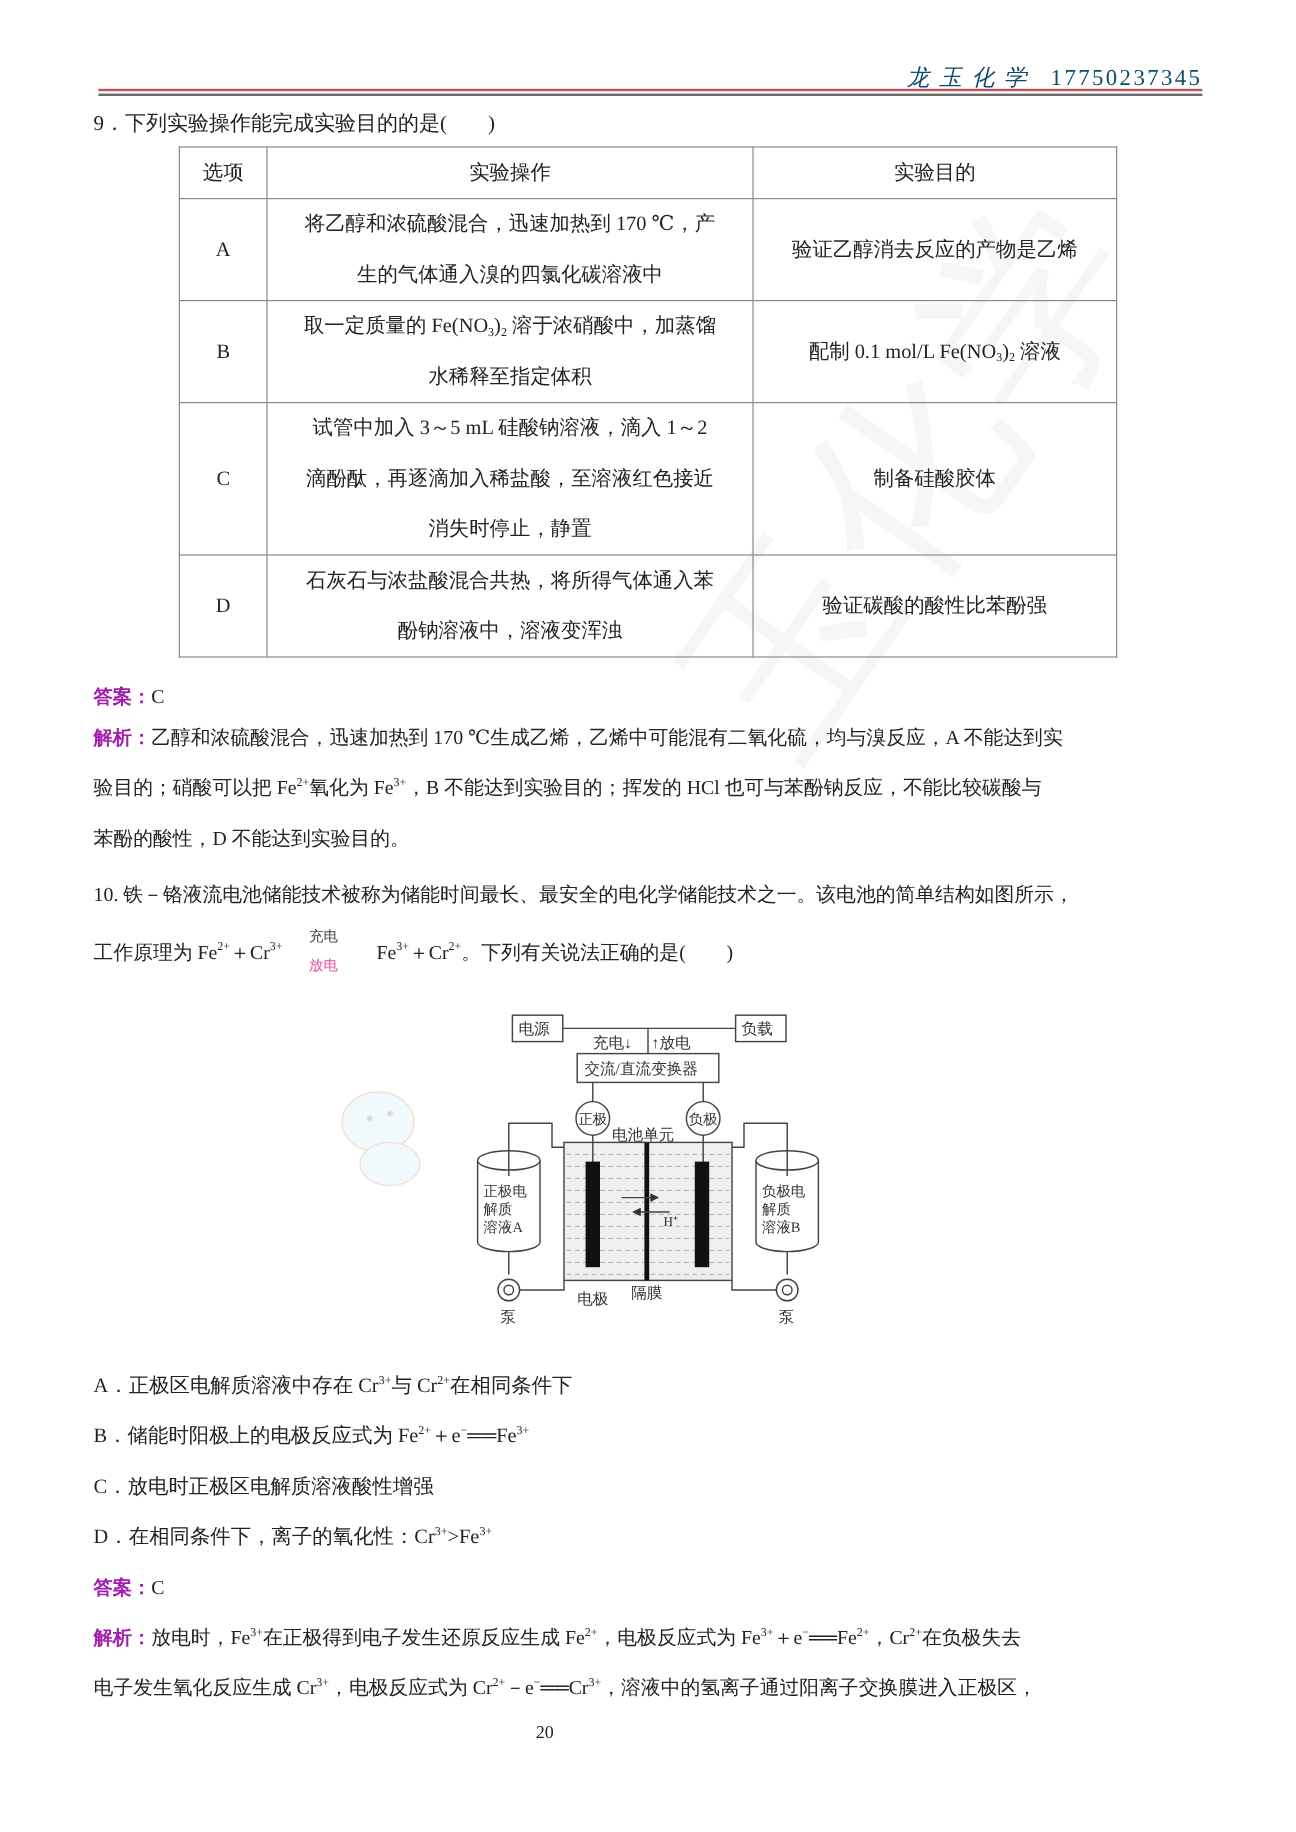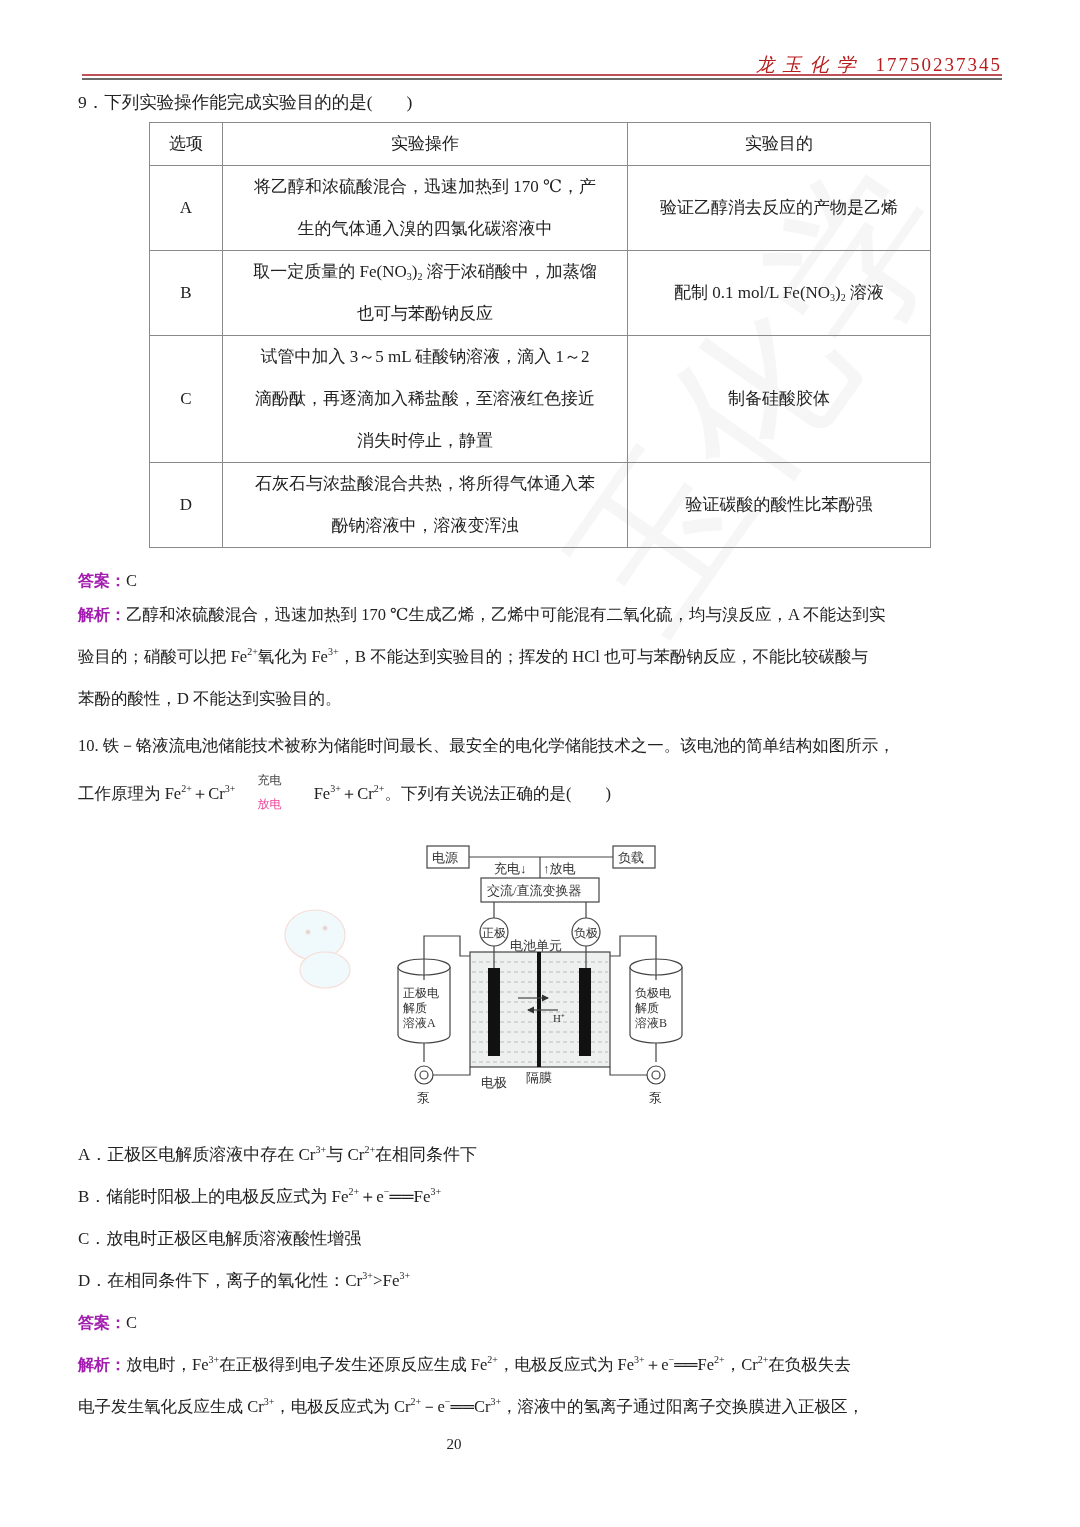--- a/index.html
+++ b/index.html
@@ -5,21 +5,21 @@
   html, body { margin:0; padding:0; background:#ffffff; }
   body {
     width:1080px; height:1527px; position:relative; overflow:hidden;
     font-family: "Liberation Serif", "DejaVu Serif", serif;
     color:#222;
   }
   .header {
     position:absolute; left:82px; top:50px; width:920px; height:30px;
   }
   .header-text {
-    position:absolute; right:0; top:2px; font-size:19px; letter-spacing:2px; color:#b91c1c;
+    position:absolute; right:0; top:2px; font-size:19px; letter-spacing:2px; color:#0c4a6e;
   }
   .header-brand { letter-spacing:8px; margin-right:12px; font-style:italic; }
   .rule-red { position:absolute; left:0; right:0; top:24px; height:2px; background:#c0505a; }
   .rule-gray { position:absolute; left:0; right:0; top:28px; height:2px; background:#6a6a6a; }
 
   .q-stem { position:absolute; left:78px; font-size:17.5px; line-height:22px; }
   .q9 { top:91px; }
 
   table.opt {
     position:absolute; left:149px; top:122px; width:782px;
@@ -85,21 +85,21 @@
     <td>
           <div>将乙醇和浓硫酸混合，迅速加热到 170 ℃，产</div>
           <div>生的气体通入溴的四氯化碳溶液中</div>
         </td>
     <td>验证乙醇消去反应的产物是乙烯</td>
   </tr>
   <tr>
     <td>B</td>
     <td>
       <div><span>取一定质量的 Fe(NO</span><sub>3</sub><span>)</span><sub>2</sub><span> 溶于浓硝酸中，加蒸馏</span></div>
-      <div>也可与苯酚钠反应</div>
+      <div>水稀释至指定体积</div>
     </td>
     <td><span>配制 0.1 mol/L Fe(NO</span><sub>3</sub><span>)</span><sub>2</sub><span> 溶液</span></td>
   </tr>
   <tr>
     <td>C</td>
     <td>
           <div>试管中加入 3～5 mL 硅酸钠溶液，滴入 1～2</div>
           <div>滴酚酞，再逐滴加入稀盐酸，至溶液红色接近</div>
           <div>消失时停止，静置</div>
         </td>

